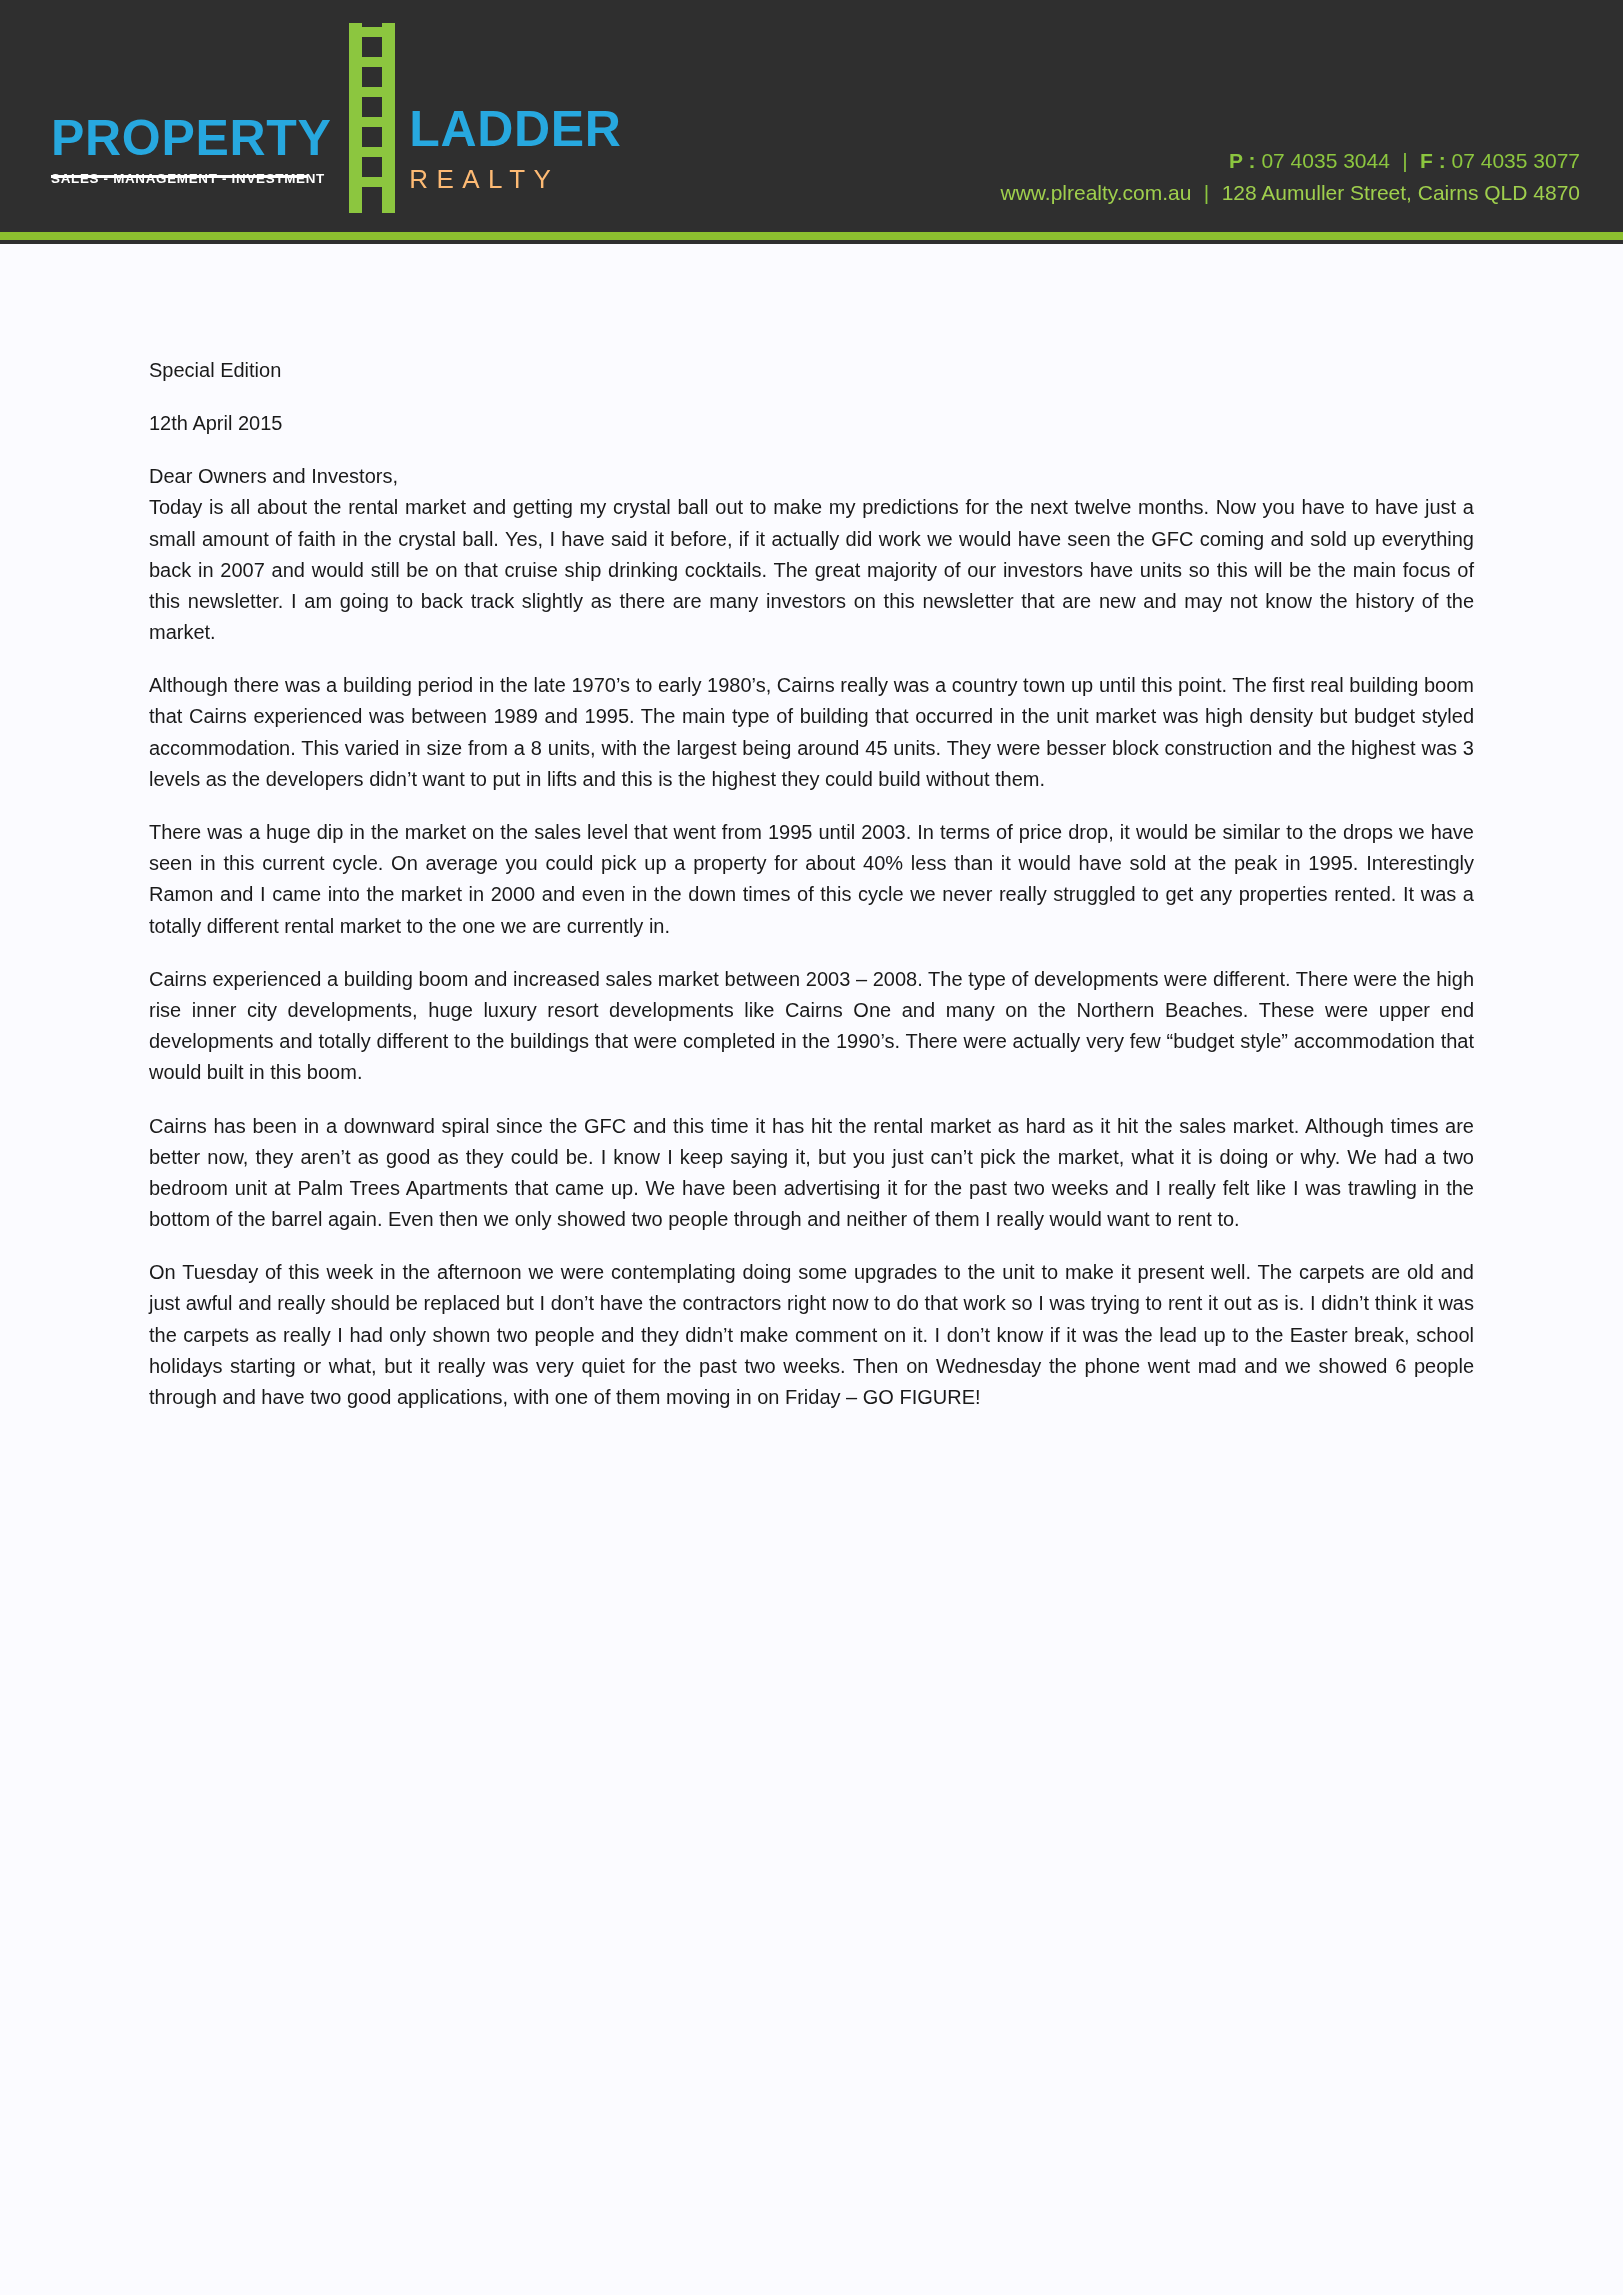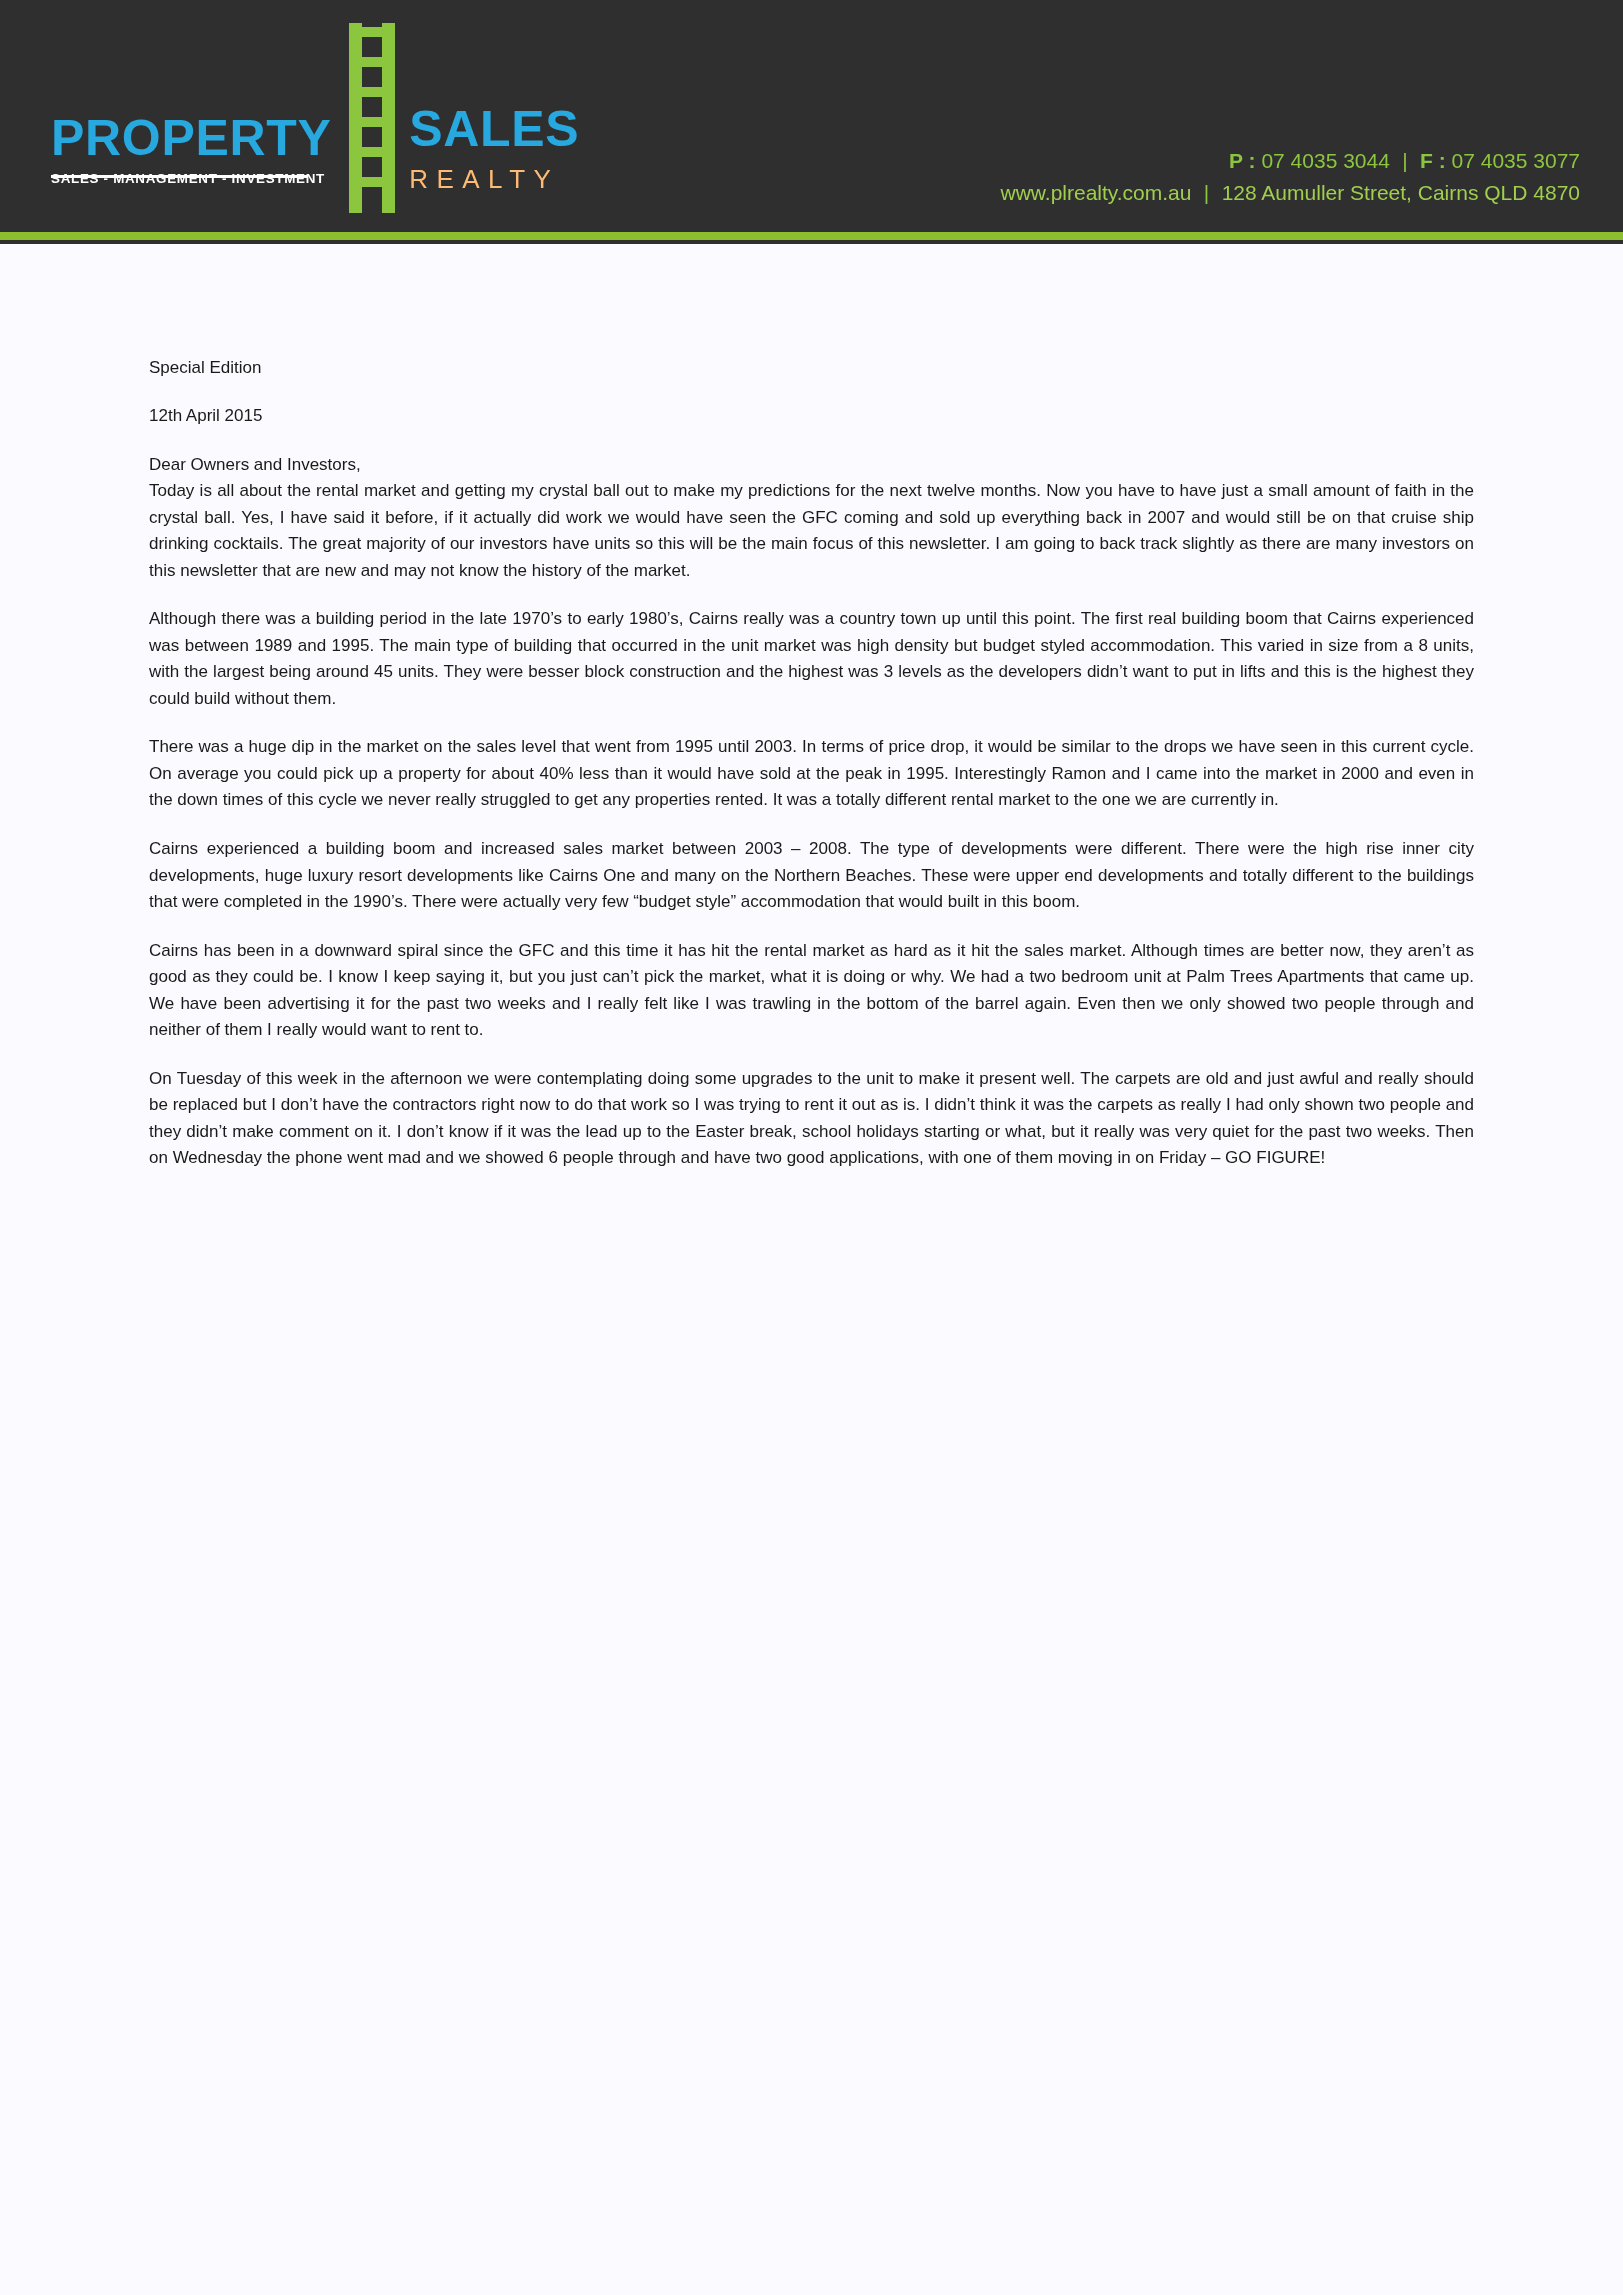--- a/index.html
+++ b/index.html
@@ -140,21 +140,21 @@
     padding: 0 6.5px;
   }
   .contact-line2 {
     color: #9fcf4d;
   }
 
   
   .letter {
     padding: 111px 149px 79px 149px;
     color: #1a1a1a;
-    font-size: 17px;
+    font-size: 20px;
     line-height: 1.56;
   }
   .letter p {
     margin: 0 0 22px 0;
     text-align: justify;
   }
   .letter p.plain {
     text-align: left;
   }
   .letter p.tight {
@@ -181,21 +181,21 @@
         <div class="rail right"></div>
         <div class="rung" style="top:3.9px;"></div>
         <div class="rung" style="top:34px;"></div>
         <div class="rung" style="top:64px;"></div>
         <div class="rung" style="top:94px;"></div>
         <div class="rung" style="top:124px;"></div>
         <div class="rung" style="top:154px;"></div>
       </div>
 
       <div class="logo-right">
-        <div class="logo-ladder-word">SALES</div>
+        <div class="logo-ladder-word">LADDER</div>
         <div class="logo-realty">REALTY</div>
       </div>
     </div>
 
     <div class="contact">
       <div>
         <span class="lbl">P :</span>
         <span>07 4035 3044</span>
         <span class="sep">|</span>
         <span class="lbl">F :</span>

